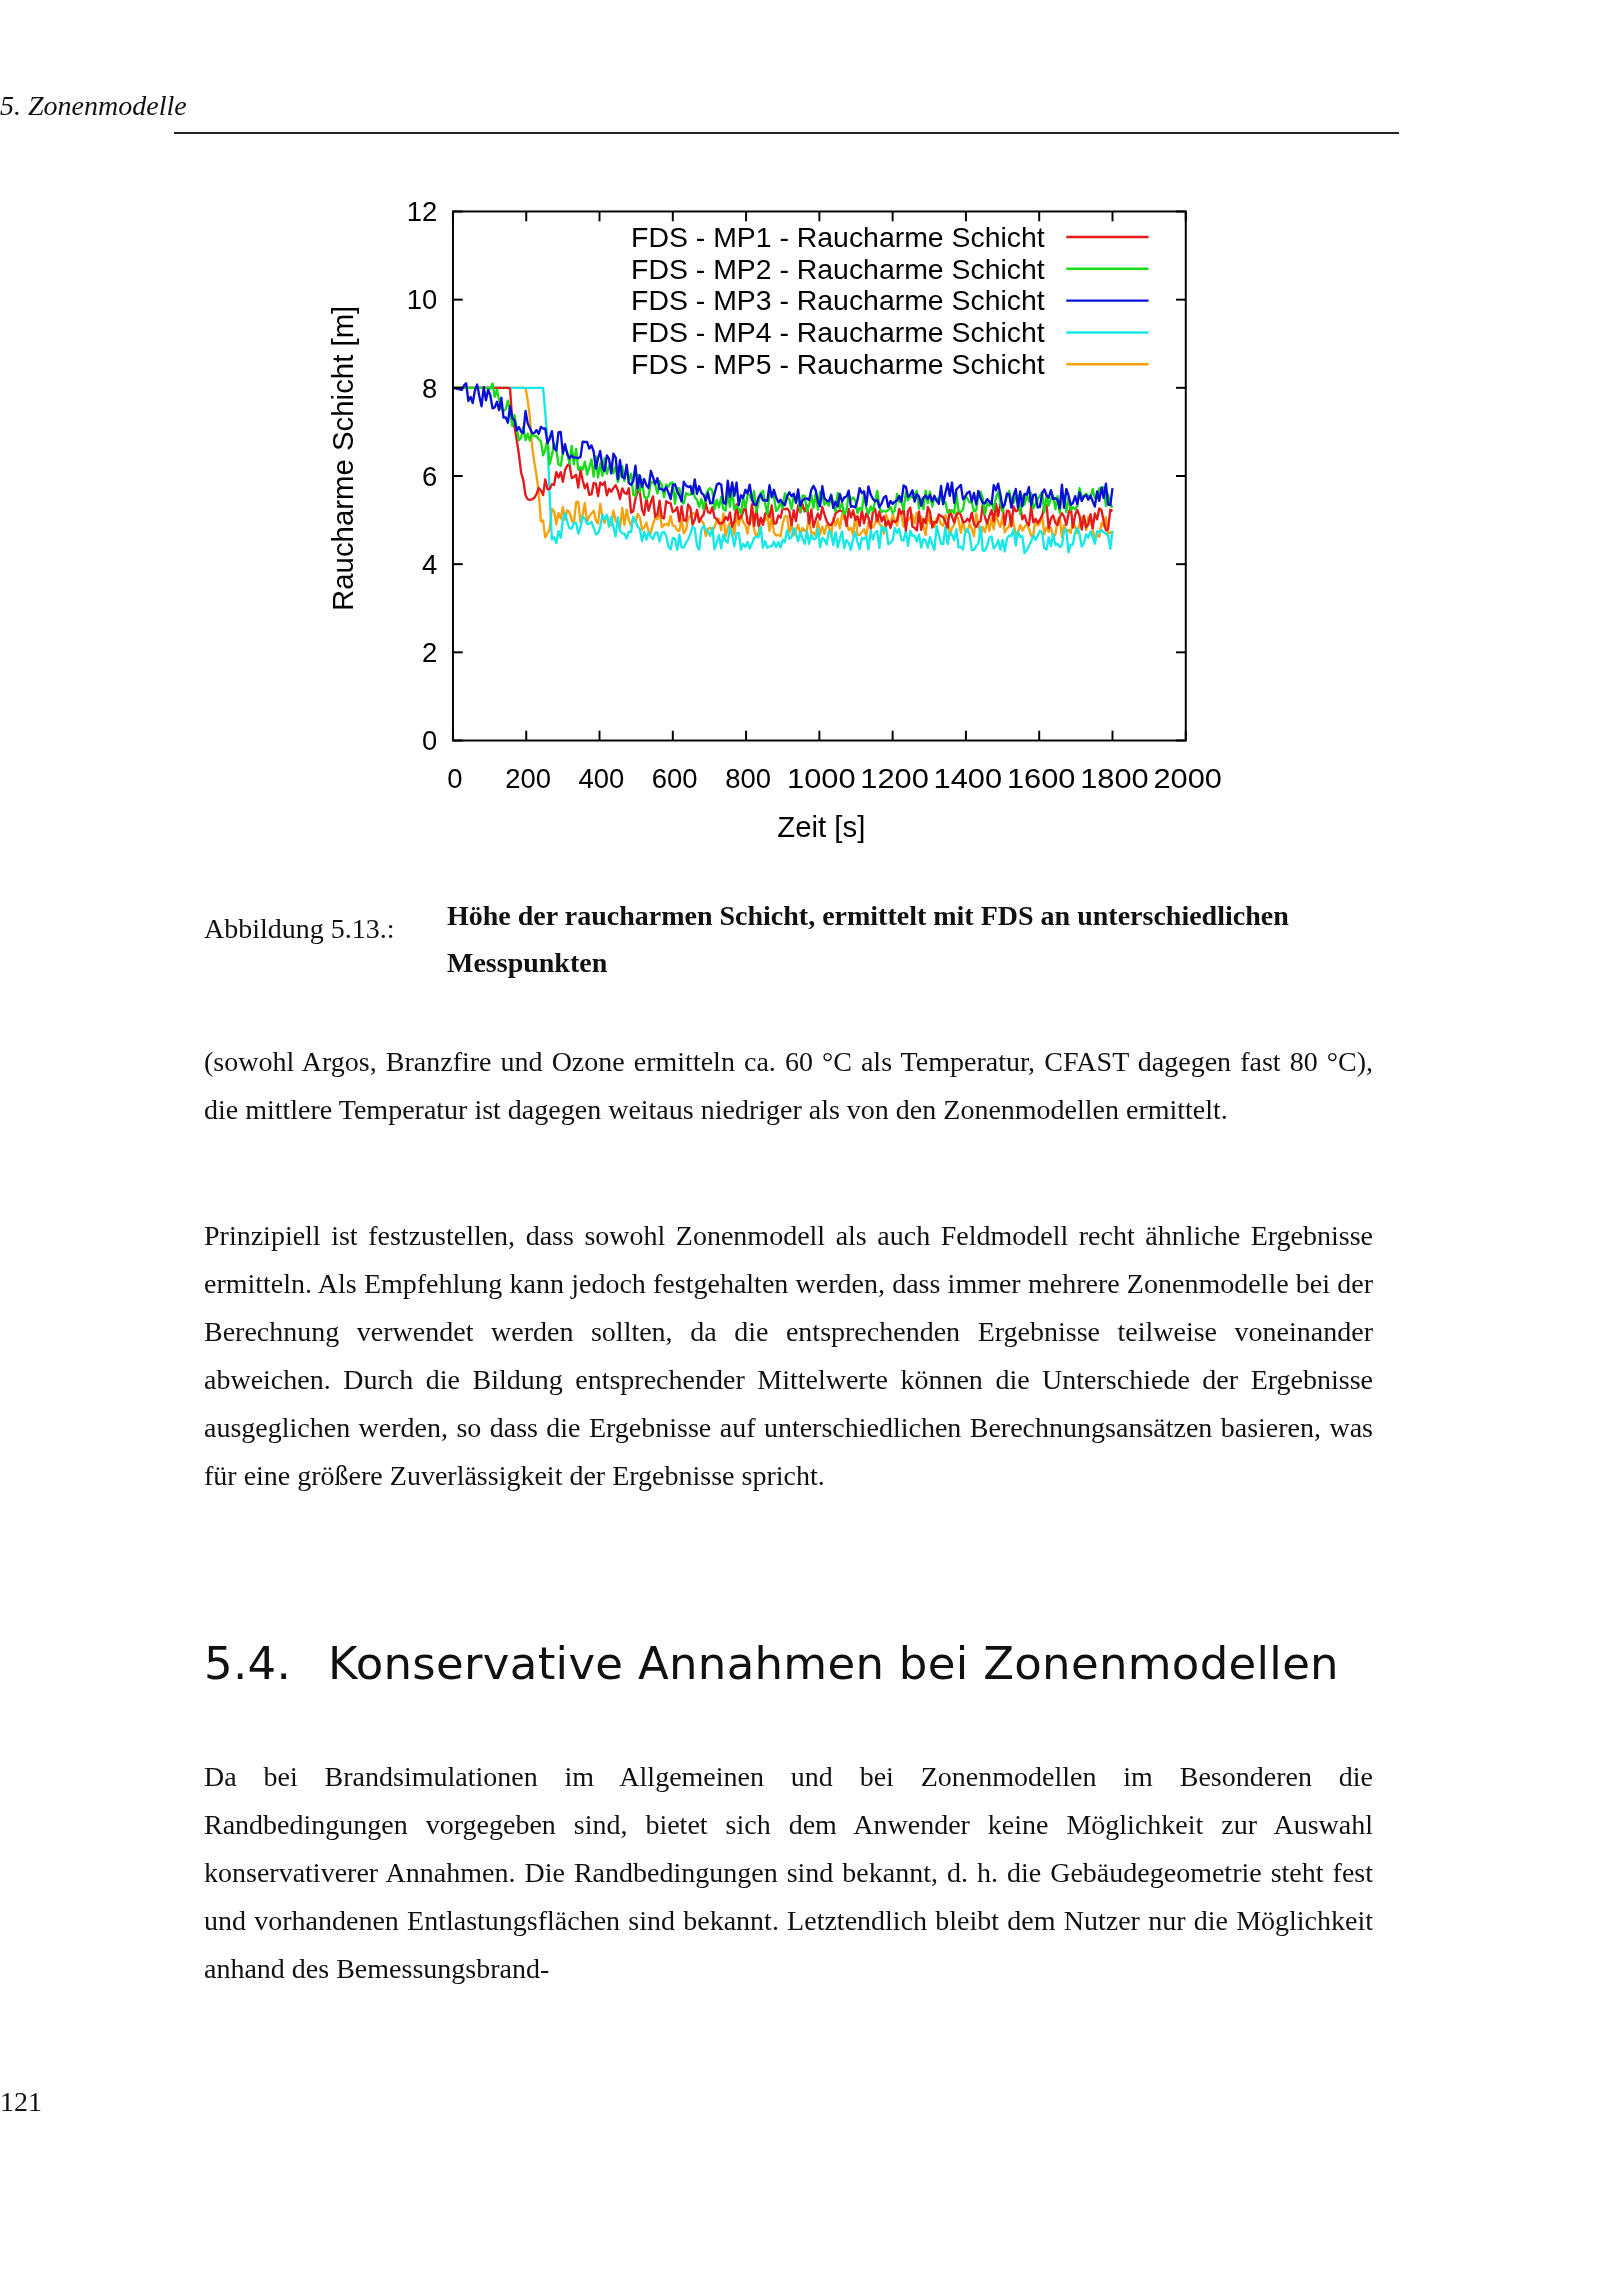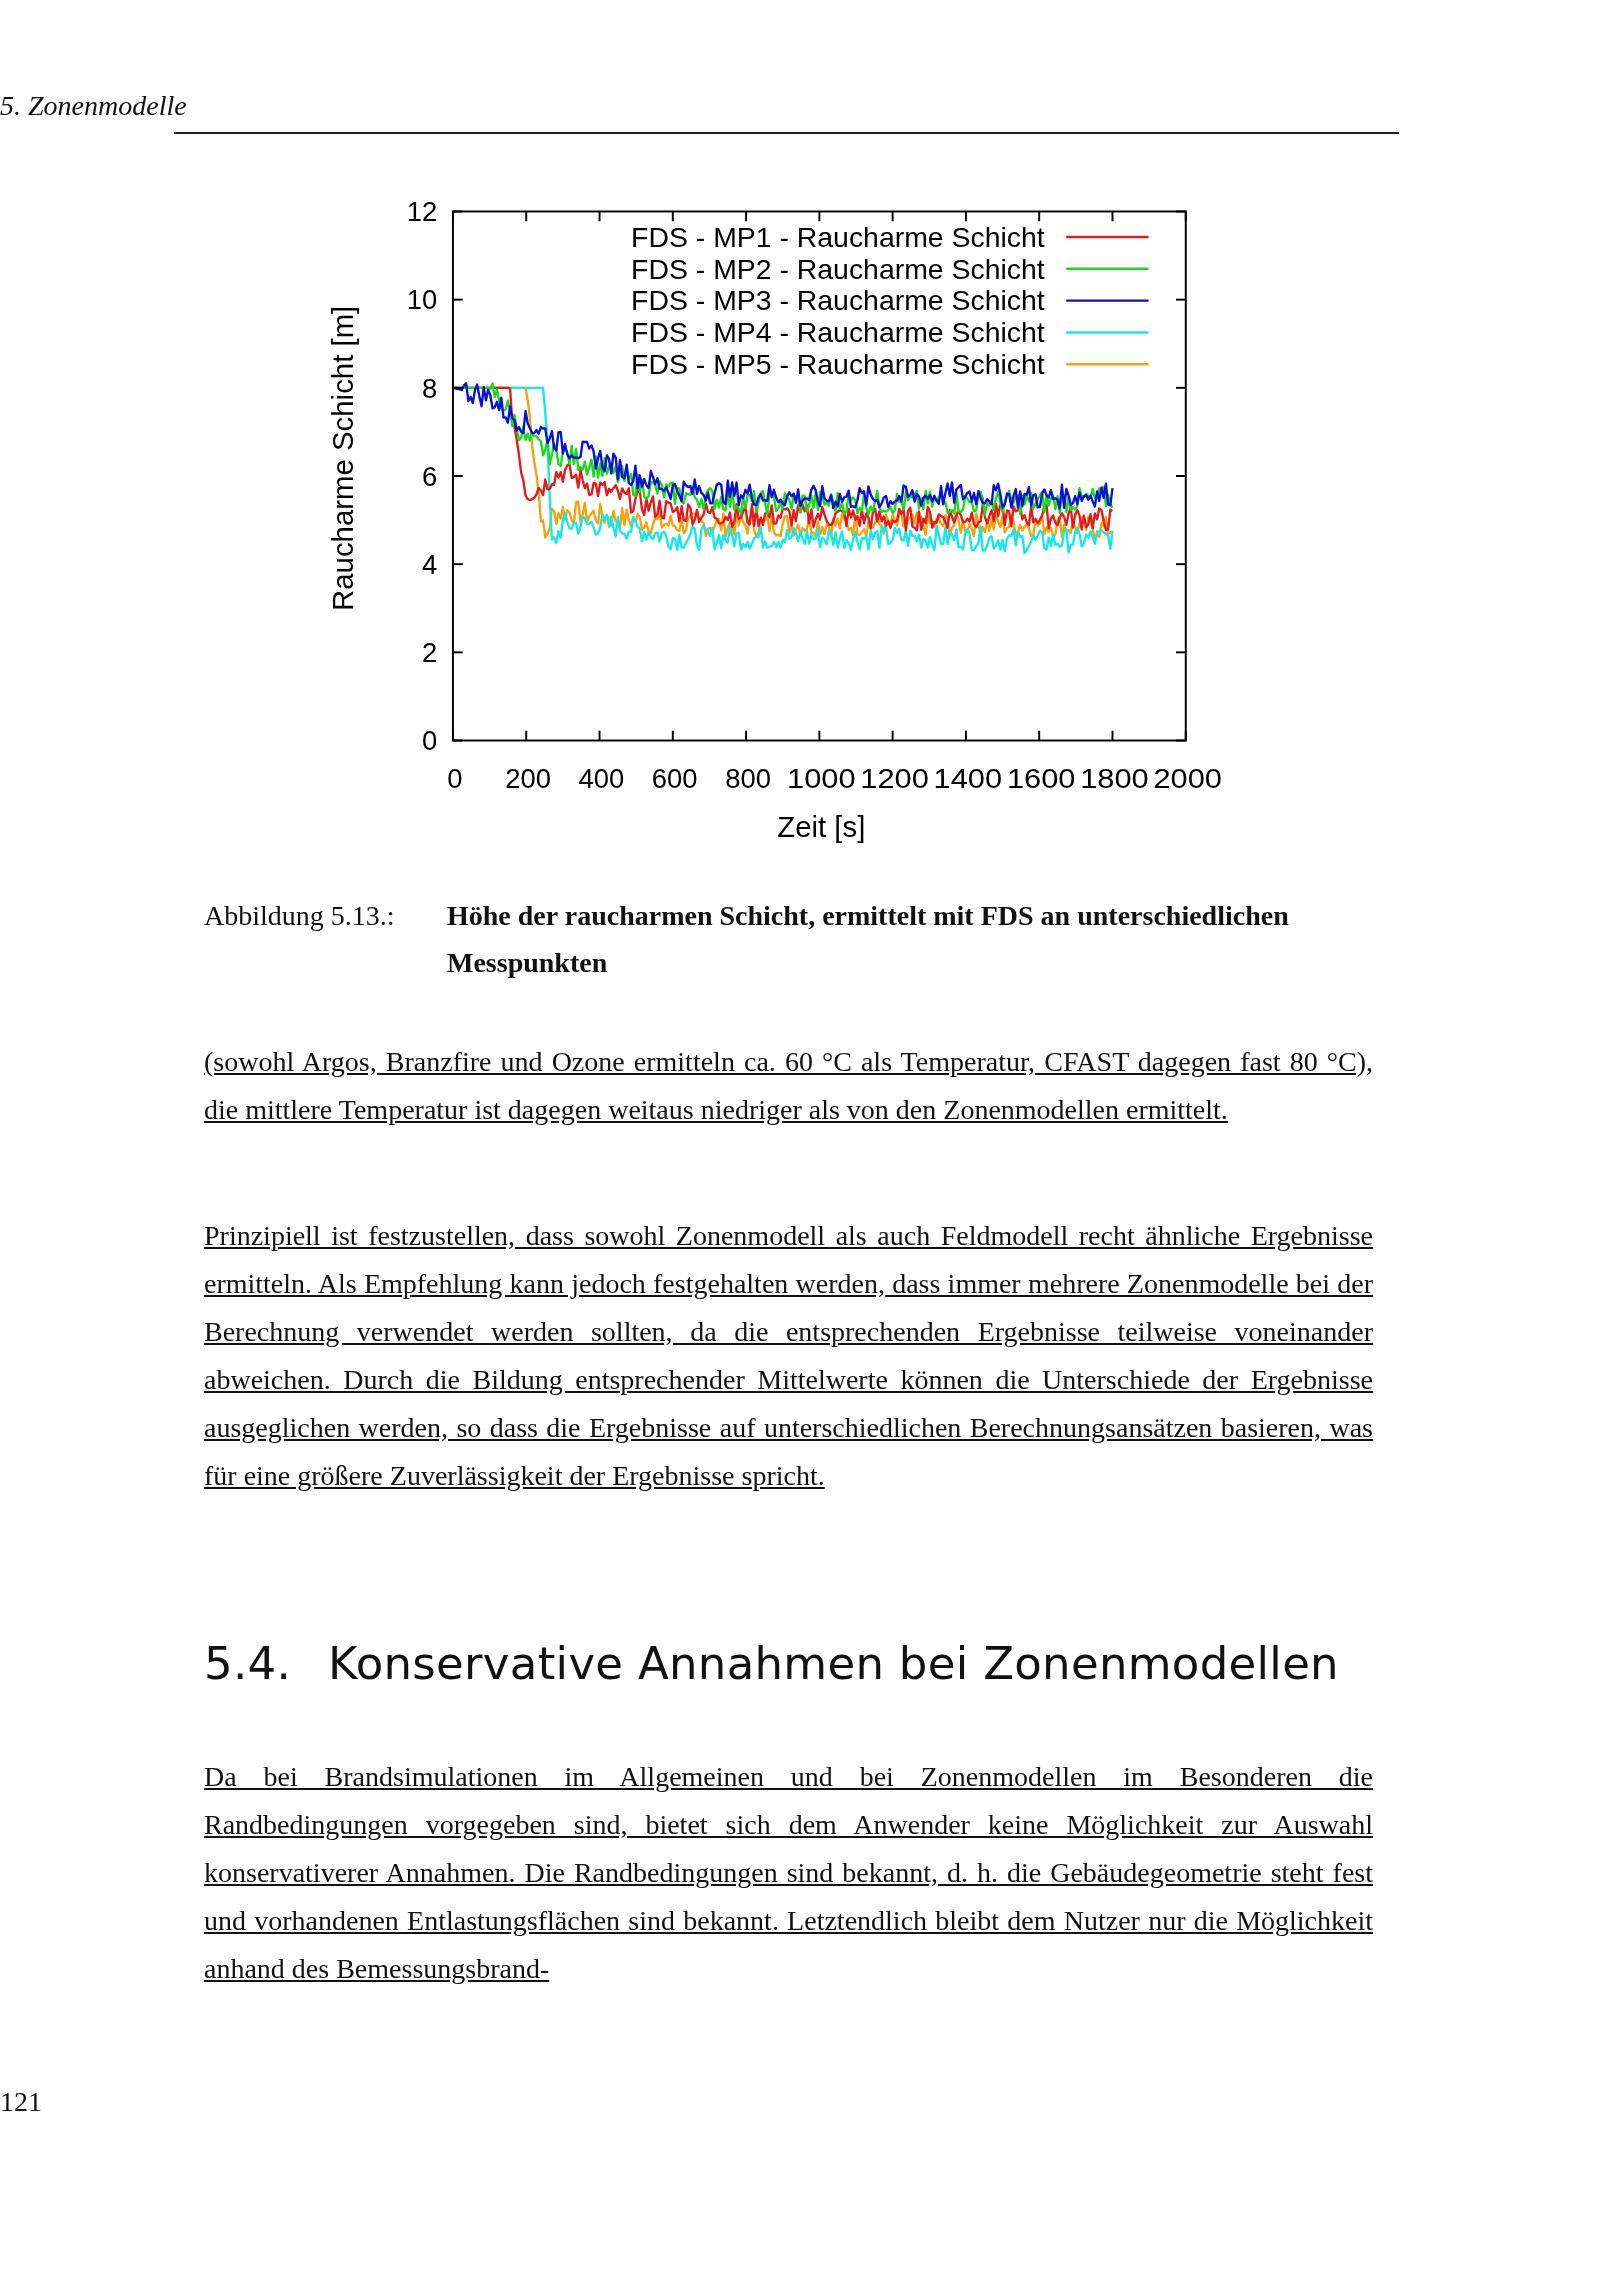--- a/index.html
+++ b/index.html
@@ -4,24 +4,24 @@
 <style>
   html, body { margin: 0; padding: 0; background: #ffffff; }
   body { width: 1621px; height: 2293px; position: relative; overflow: hidden;
          font-family: "Liberation Serif", "DejaVu Serif", serif; color: #111; }
   .running-head { position: absolute; top: 90px; left: 0; width: 1621px; text-align: left;
                   font-style: italic; font-size: 28px; }
   .head-rule { position: absolute; top: 132px; left: 174px; width: 1225px; height: 0; border-top: 2px solid #222; }
   .figure { position: absolute; left: 294px; top: 186px; width: 941px; height: 676px; }
   .figure svg { position: absolute; left: 0; top: 0; }
   .caption { position: absolute; top: 892px; left: 204px; width: 1176px; font-size: 28px; line-height: 47px; }
-  .caption .label { position: absolute; left: 0; top: 0; }
+  .caption .label { position: absolute; left: 0; top: 13px; }
   .caption .text { position: absolute; left: 243px; top: 0; width: 931px; font-weight: bold; }
   .para { position: absolute; left: 204px; width: 1169px; font-size: 28px; line-height: 48px;
-          text-align: justify; margin: 0; text-decoration: underline; }
+          text-align: justify; margin: 0; }
   .section-title { position: absolute; left: 204px; top: 1637px; font-family: "DejaVu Sans", sans-serif;
                    font-size: 45px; font-weight: normal; margin: 0; letter-spacing: 0.3px; }
   .section-title .num { margin-right: 37px; }
   .page-number { position: absolute; top: 2086px; left: 0; width: 1621px; font-size: 28px; }
 </style>
 </head>
 <body>
 
 <div class="running-head">5. Zonenmodelle</div>
 <div class="head-rule"></div>

